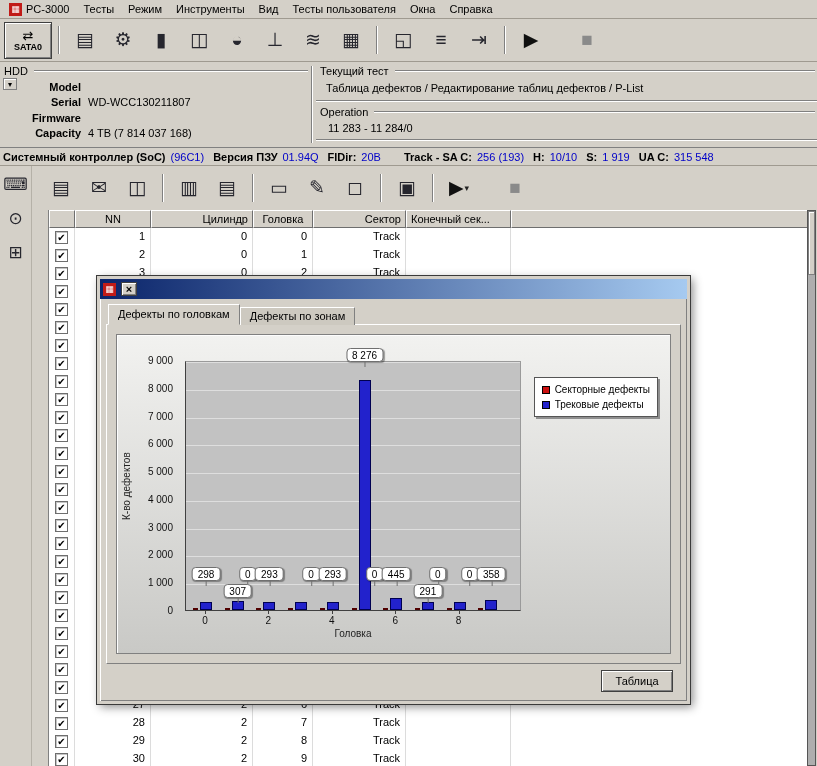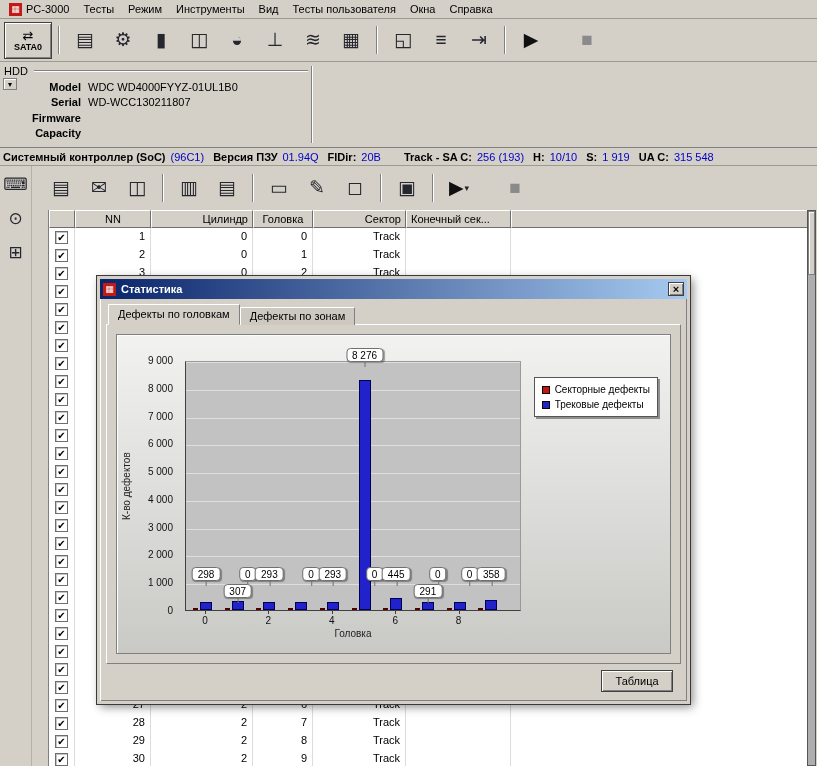--- a/index.html
+++ b/index.html
@@ -189,35 +189,49 @@
   <div class="hdd-sec">
     <div class="hdd-left">
       <div class="grp-cap">
         <span>HDD</span>
         <span class="capline"></span>
       </div>
       <button class="hdd-drop"><span>▾</span></button>
       <div class="hdd-fields">
         <div class="f-row">
             <span class="f-label">Model</span>
-            <span class="f-value">WDC WD4000FYYZ-01UL1B0</span>
           </div>
         <div class="f-row">
             <span class="f-label">Serial</span>
             <span class="f-value">WD-WCC130211807</span>
           </div>
         <div class="f-row">
             <span class="f-label">Firmware</span>
           </div>
         <div class="f-row">
             <span class="f-label">Capacity</span>
+            <span class="f-value">4 TB (7 814 037 168)</span>
           </div>
       </div>
     </div>
     <div class="vsep"></div>
+    <div class="hdd-right">
+      <div class="grp-cap">
+        <span>Текущий тест</span>
+        <span class="capline"></span>
+      </div>
+      <div class="test-name">Таблица дефектов / Редактирование таблиц дефектов / P-List</div>
+      <div class="etch"></div>
+      <div class="grp-cap">
+        <span>Operation</span>
+        <span class="capline"></span>
+      </div>
+      <div class="op-value">11 283 - 11 284/0</div>
+      <div class="etch"></div>
+    </div>
   </div>
 
   <div class="statusline">
       <span class="status-seg"><span class="status-label">Системный контроллер (SoC)</span><span class="status-value">(96C1)</span></span>
       <span class="status-seg"><span class="status-label">Версия ПЗУ</span><span class="status-value">01.94Q</span></span>
       <span class="status-seg"><span class="status-label">FlDir:</span><span class="status-value">20B</span></span>
       <span class="status-seg gap"><span class="status-label">Track - SA C:</span><span class="status-value">256 (193)</span></span>
       <span class="status-seg"><span class="status-label">H:</span><span class="status-value">10/10</span></span>
       <span class="status-seg"><span class="status-label">S:</span><span class="status-value">1 919</span></span>
       <span class="status-seg"><span class="status-label">UA C:</span><span class="status-value">315 548</span></span>
@@ -622,21 +636,20 @@
         </div>
       </div>
   </div>
   <div class="vscroll">
       <div class="vthumb"></div>
     </div>
 
   <div class="dialog">
     <div class="dtitle">
       <span class="dlogo"><span>▦</span></span>
-      <span class="dtext">Статистика</span>
       <button class="dclose"><span>×</span></button>
     </div>
     <div class="dbody">
       <div class="tabs">
         <span class="tab active">Дефекты по головкам</span><span class="tab inactive">Дефекты по зонам</span>
       </div>
       <div class="tabpage">
         <div class="chart-panel">
           <div class="yaxis-title">К-во дефектов</div>
           <div class="yaxis">

